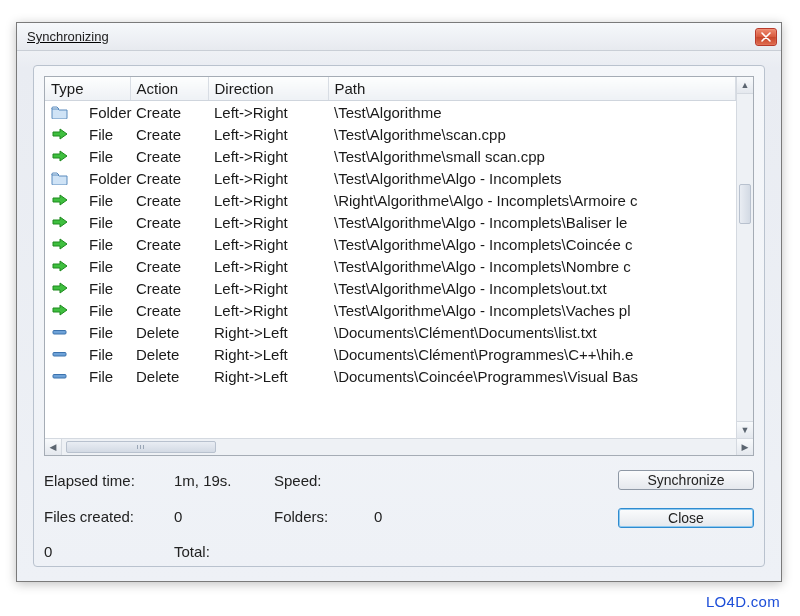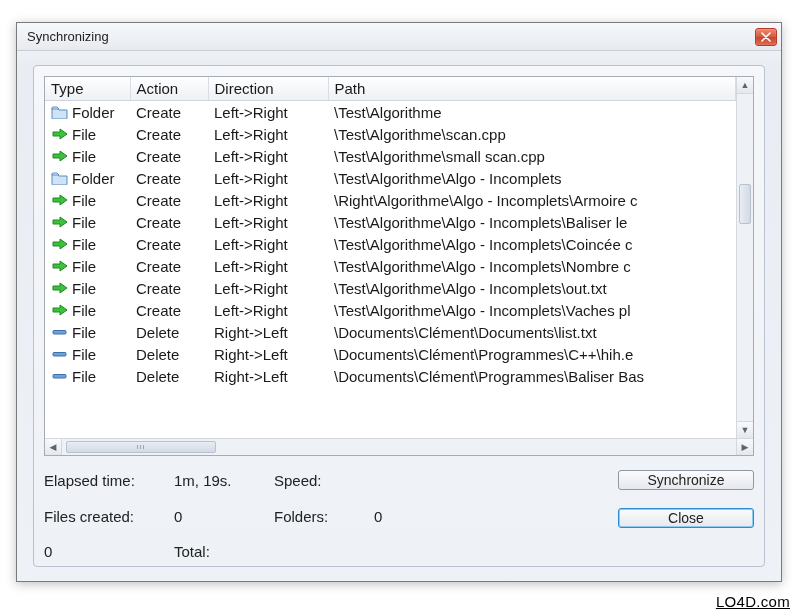--- a/index.html
+++ b/index.html
@@ -29,20 +29,21 @@
   display: flex;
   flex-direction: column;
 }
 .titlebar {
   height: 28px;
   background: linear-gradient(#f6f8fb, #e7eaef);
   border-bottom: 1px solid #c9ced6;
   display: flex;
   align-items: center;
   padding: 0 4px 0 10px;
+  text-decoration: underline;
 }
 .titlebar .title {
   flex: 1;
   font-size: 13px;
   color: #222;
 }
 .closebtn {
   width: 22px;
   height: 18px;
   border: 1px solid #b93a2b;
@@ -105,21 +106,21 @@
 tbody td {
   padding: 1px 6px 1px 6px;
   white-space: nowrap;
   font-size: 15px;
   height: 22px;
   vertical-align: middle;
 }
 tbody tr td:first-child {
   display: flex;
   align-items: center;
-  gap: 3px;
+  gap: 20px;
 }
 .col-type { width: 85px; }
 .col-action { width: 78px; }
 .col-dir { width: 120px; }
 .icon { width: 18px; height: 16px; display: inline-flex; align-items: center; justify-content: center; flex-shrink:0; }
 .vscroll {
   width: 17px;
   background: #eef1f5;
   border-left: 1px solid #d4d9e0;
   display: flex;
@@ -181,27 +182,26 @@
   color: #222;
   display:flex;align-items:center;justify-content:center;
   cursor: default;
 }
 .btn.primary {
   border: 1px solid #2f8bd0;
   box-shadow: 0 0 0 1px #8ec9ef inset;
 }
 .watermark {
   position:absolute;
-  right: 10px;
+  right: 20px;
   bottom: 6px;
   font-size: 15px;
-  color: #000000;
+  color: #1d4ed8;
   font-family: Arial, sans-serif;
   letter-spacing: 0.3px;
-  text-decoration: underline;
 }
 .tri { font-size:9px; color:#5b6570; }
 </style>
 </head>
 <body>
 <div class="backdrop"></div>
 
 <div class="window">
   <div class="titlebar">
     <div class="title">Synchronizing</div>
@@ -388,21 +388,21 @@
                     <td class="col-type">
                       <span class="icon">
                         <svg width="18" height="14" viewBox="0 0 18 14">
                           <rect x="2" y="5.5" width="13" height="3.5" rx="1" fill="#6ea2d8" stroke="#3b72ad" stroke-width="1"></rect>
                         </svg>
                       </span>
                       <span>File</span>
                     </td>
                     <td class="col-action">Delete</td>
                     <td class="col-dir">Right-&gt;Left</td>
-                    <td>\Documents\Clément\Programmes\Baliser Bas</td>
+                    <td>\Documents\Coincée\Programmes\Visual Bas</td>
                   </tr>
                 </tbody>
             </table>
           </div>
           <div class="vscroll">
             <div class="arrow">
                 <span class="tri">▲</span>
               </div>
             <div class="track">
               <div class="thumb"></div>

